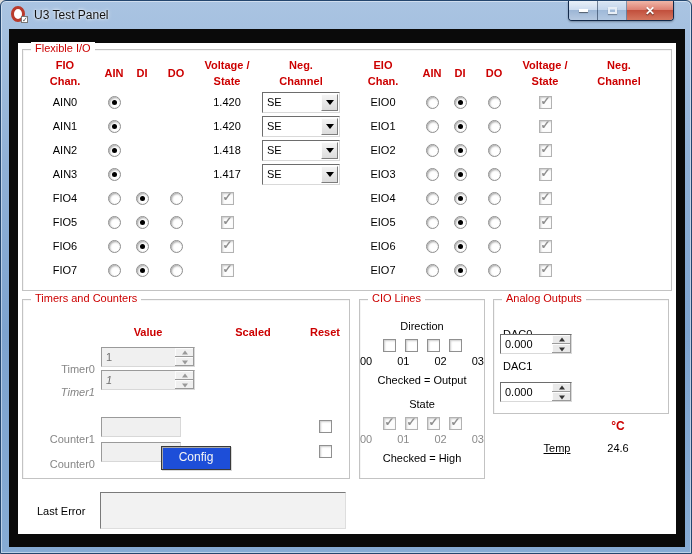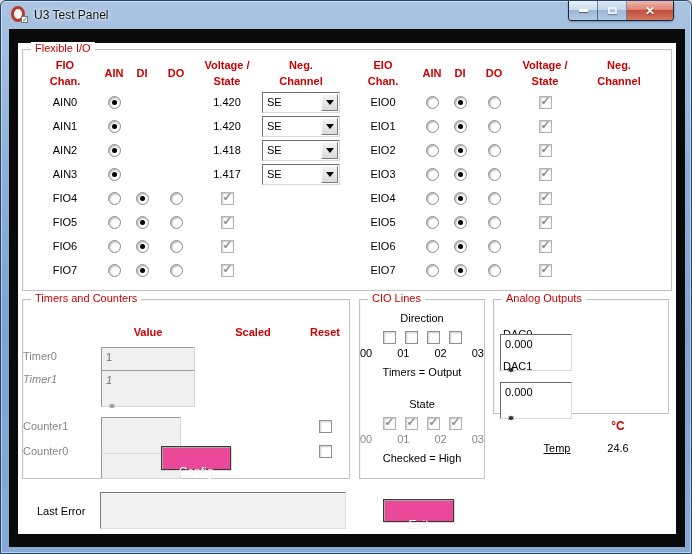--- a/index.html
+++ b/index.html
@@ -65,42 +65,42 @@
   .combo { width:78px; height:21px; display:flex; align-items:center; background:#fff;
      border:1px solid; border-color:#6d6d6d #d9d9d9 #d9d9d9 #6d6d6d; }
   .combo .combo-val { flex:1; padding-left:4px; font-size:11px; }
   .combo .combo-btn { width:17px; height:17px; margin-right:1px; position:relative;
      background:linear-gradient(180deg,#f4f4f4,#dcdcdc);
      border:1px solid; border-color:#fdfdfd #7d7d7d #7d7d7d #fdfdfd;
      display:flex; align-items:center; justify-content:center; }
   .combo .combo-btn::after { content:''; width:0; height:0;
      border:4px solid transparent; border-top:5px solid #000; margin-top:5px; }
   .sunken { border:1px solid; border-color:#7a7a7a #dedede #dedede #7a7a7a; }
-  .spin { position:absolute; height:37px; display:flex; background:#f0f0f0;
-     border:1px solid; border-color:#9a9a9a #d8d8d8 #d8d8d8 #9a9a9a;flex-direction:column; }
+  .spin { position:absolute; height:20px; display:flex; background:#f0f0f0;
+     border:1px solid; border-color:#9a9a9a #d8d8d8 #d8d8d8 #9a9a9a; }
   .spin .spin-txt { flex:1; padding:3px 0 0 4px; font-size:11px; color:#6f6f6f; }
   .spin.enabled { background:#fff; border-color:#6d6d6d #d9d9d9 #d9d9d9 #6d6d6d; }
   .spin.enabled .spin-txt { color:#000; }
   .spin .spin-btns { width:19px; display:flex; flex-direction:column; }
   .spin .spin-btn { flex:1; position:relative; background:#f0f0f0;
      box-shadow:inset -1px -1px 0 #9a9a9a, inset 1px 1px 0 #fcfcfc; }
   .spin.enabled .spin-btn { background:#e9e9e9; }
   .spin .spin-btn::after { content:''; position:absolute; left:50%; top:50%; width:0; height:0;
      transform:translate(-50%,-50%); border:3px solid transparent; }
   .spin .spin-btn.up::after { border-bottom:4px solid #9a9a9a; margin-top:-2px; }
   .spin .spin-btn.down::after { border-top:4px solid #9a9a9a; margin-top:2px; }
   .spin.enabled .spin-btn.up::after { border-bottom-color:#333; }
   .spin.enabled .spin-btn.down::after { border-top-color:#333; }
-  .btn-gray { position:absolute; background:#ec4899; color:#f5f5f5; text-align:center;
+  .btn-gray { position:absolute; background:#1d4ed8; color:#f5f5f5; text-align:center;
      border:1px solid #3a3a3a; box-shadow:inset 1px 1px 0 #a8a8a8, 1px 1px 0 #d9d9d9;
-     font-size:12px; font-family:"Liberation Sans",sans-serif; padding-top:18px; }
+     font-size:12px; font-family:"Liberation Sans",sans-serif; padding-top:3px; }
   
   .t-header { position:absolute; top:26px; color:#cc0000; font-weight:bold; text-align:center; }
   .t-row { position:absolute; left:0; height:20px; width:100%; }
-  .t-label { position:absolute; left:0; width:72px; text-align:left; top:3px; color:#868686; }
+  .t-label { position:absolute; left:0; width:72px; text-align:right; top:16px; color:#868686; }
   .t-check { position:absolute; left:296px; top:3px; }
   
   .cio-bank { position:absolute; left:0; width:100%; text-align:center; }
   .cio-title { margin-bottom:7px; color:#000; }
   .cio-row { display:flex; justify-content:center; gap:9px; margin-bottom:3px; }
   .cio-lab-row { display:flex; justify-content:center; gap:25px; margin-bottom:7px; }
   .cio-lab { width:13px; text-align:center; }
   .cio-lab.dim { color:#8a8a8a; }
   .cio-note { color:#000; }
   
@@ -314,35 +314,35 @@
               <span class="spin-txt"></span>
             </div>
             <span class="checkbox t-check"></span>
           </div>
         </div>
       <div class="btn-gray" style="left:138px; top:146px; width:70px; height:24px;">Config</div>
     </div>
 
     <div class="group" style="left:341px; top:256px; width:126px; height:180px;">
       <span class="caption">CIO Lines</span>
-      <div class="cio-bank" style="top:12px;" id="cio-bank-0">
+      <div class="cio-bank" style="top:20px;" id="cio-bank-0">
         <div class="cio-title">Direction</div>
         <div class="cio-row">
             <span class="checkbox"></span>
             <span class="checkbox"></span>
             <span class="checkbox"></span>
             <span class="checkbox"></span>
           </div>
         <div class="cio-lab-row">
             <span class="cio-lab">00</span>
             <span class="cio-lab">01</span>
             <span class="cio-lab">02</span>
             <span class="cio-lab">03</span>
           </div>
-        <div class="cio-note">Timers = Output</div>
+        <div class="cio-note">Checked = Output</div>
       </div>
       <div class="cio-bank" style="top:98px;" id="cio-bank-1">
         <div class="cio-title">State</div>
         <div class="cio-row">
             <span class="checkbox disabled checked"></span>
             <span class="checkbox disabled checked"></span>
             <span class="checkbox disabled checked"></span>
             <span class="checkbox disabled checked"></span>
           </div>
         <div class="cio-lab-row">
@@ -374,16 +374,15 @@
         </span>
       </div>
     </div>
 
     <div class="temp-unit">°C</div>
     <div class="temp-label">Temp</div>
     <div class="temp-value">24.6</div>
 
     <div class="lasterr-label">Last Error</div>
     <div class="lasterr-box sunken"></div>
-    <div class="btn-gray" style="left:365px; top:456px; width:71px; height:23px;">Exit</div>
 
   </div>
 </div>
 
 </body></html>

